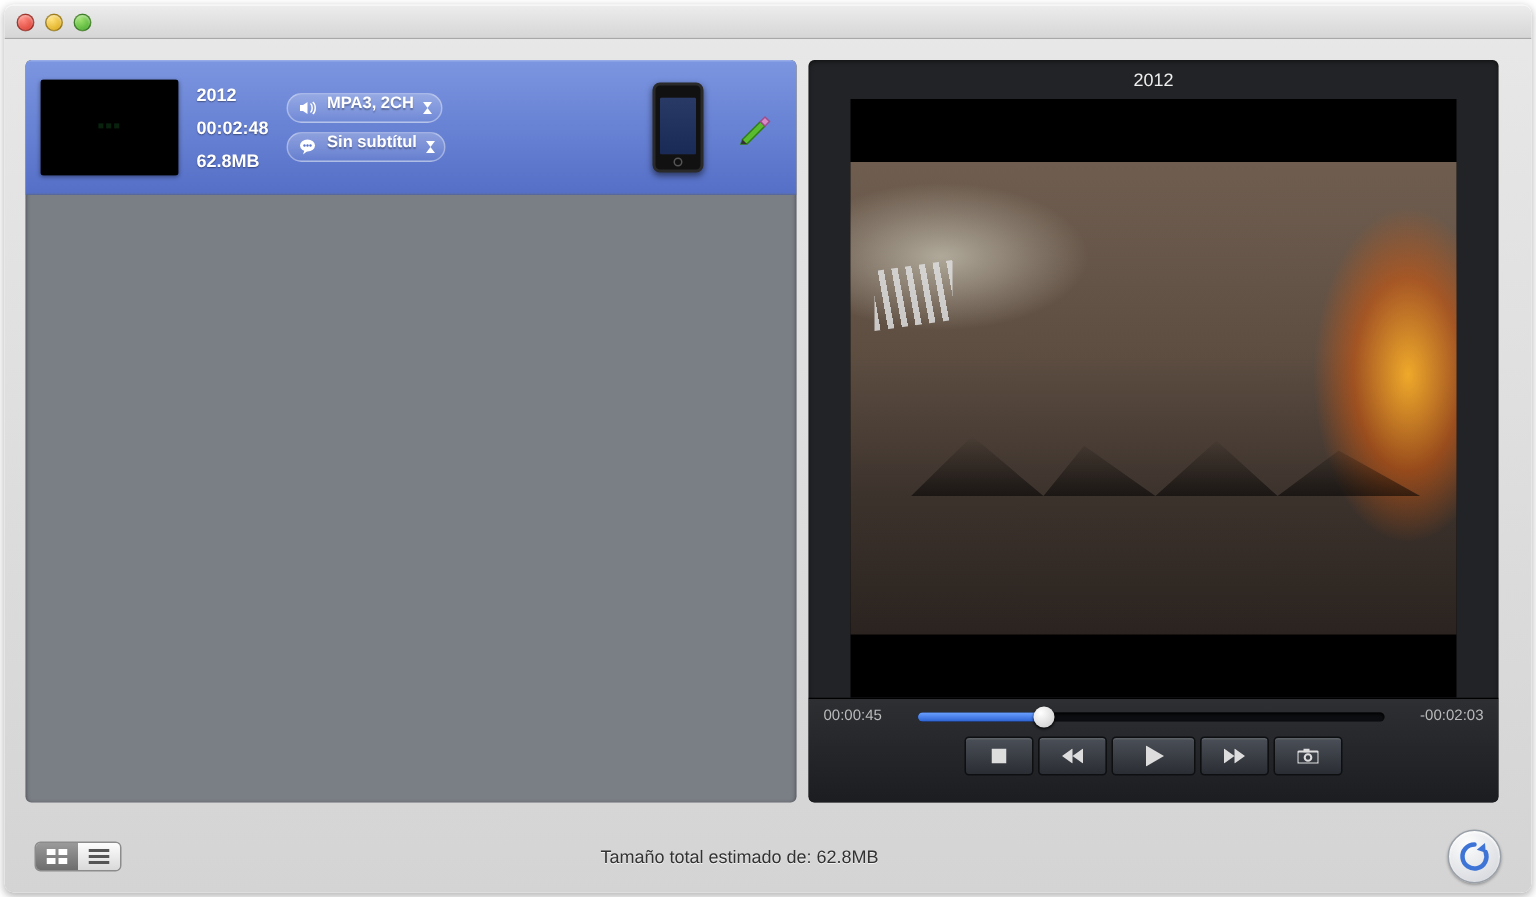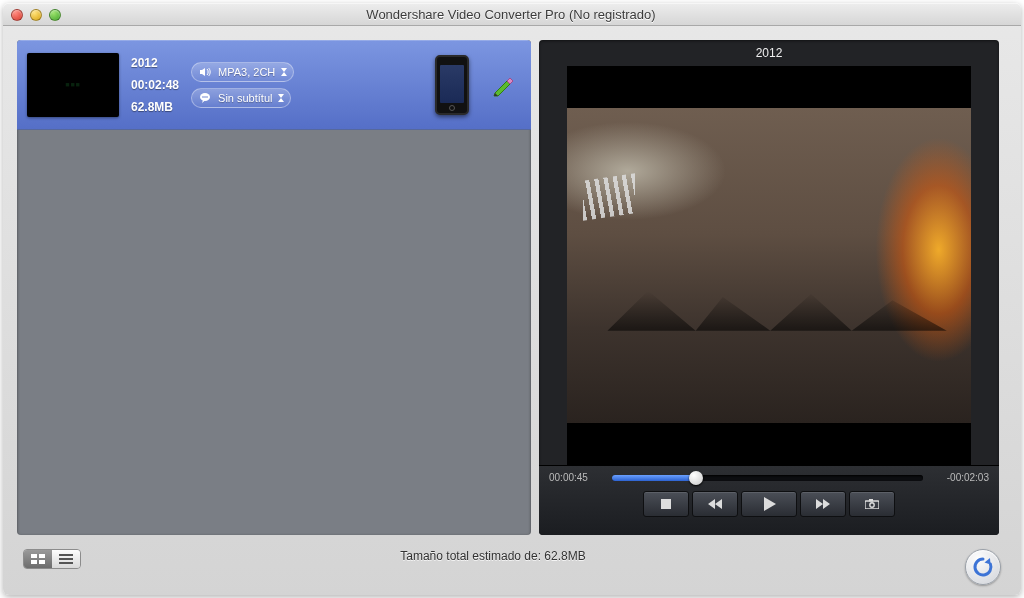--- a/index.html
+++ b/index.html
@@ -48,28 +48,29 @@
   box-shadow: 0 1px 3px rgba(0,0,0,.4);
   display: flex; align-items: center; justify-content: center;
 }
 .thumb-inner { color: #0e3a18; font-size: 7px; letter-spacing: 1px; opacity: .6; }
 
 .meta { color: #fff; font-size: 12px; line-height: 22px; font-weight: bold; text-shadow: 0 1px 1px rgba(0,0,0,.4); }
 .meta div { white-space: nowrap; }
 
 .pills { display: flex; flex-direction: column; gap: 6px; align-items: flex-start; }
 .pill {
-  display: inline-flex; align-items: center; gap: 6px;
+  display: inline-flex; gap: 6px;
   height: 20px; padding: 0 18px 0 6px;
   background: linear-gradient(rgba(255,255,255,.25), rgba(255,255,255,.05));
   border: 1px solid rgba(255,255,255,.35);
   border-radius: 10px;
   color: #fff; font-size: 11px;
   text-shadow: 0 1px 1px rgba(0,0,0,.3);
   position: relative;
+  font-weight: bold;
 }
 .pill::after {
   content: ""; position: absolute; right: 6px; top: 5px;
   width: 0; height: 0;
   border-left: 3px solid transparent; border-right: 3px solid transparent; border-top: 4px solid #fff;
 }
 .pill::before {
   content: ""; position: absolute; right: 6px; bottom: 5px;
   width: 0; height: 0;
   border-left: 3px solid transparent; border-right: 3px solid transparent; border-bottom: 4px solid #fff;
@@ -138,21 +139,21 @@
 .btn {
   width: 46px; height: 26px;
   background: linear-gradient(#4b4f57, #2a2d33);
   border: 1px solid #0e0f11; border-radius: 3px;
   color: #ddd; display: flex; align-items: center; justify-content: center;
   box-shadow: inset 0 1px 0 rgba(255,255,255,.1);
 }
 .btn.play { width: 56px; }
 
 .footer {
-  display: flex; height: 44px; padding: 0 20px;
+  display: flex; align-items: center; height: 44px; padding: 0 20px;
 }
 .view-toggle {
   display: flex; border: 1px solid #8c8c8c; border-radius: 4px; overflow: hidden; height: 20px;
 }
 .vt { width: 28px; display: flex; align-items: center; justify-content: center; background: linear-gradient(#fdfdfd,#d9d9d9); }
 .vt.active { background: linear-gradient(#9a9a9a,#6d6d6d); color: #fff; }
 .footer-text { flex: 1; text-align: center; font-size: 12px; color: #323232; text-shadow: 0 1px 0 #f5f5f5; padding-right: 60px; }
 .convert-btn {
   width: 36px; height: 36px; border-radius: 50%;
   background: radial-gradient(circle at 35% 25%, #fdfdfd, #cfd2d8);
@@ -165,21 +166,20 @@
 <body>
 
 <div class="window">
 
   <div class="titlebar">
     <div class="traffic">
       <div class="dot red"></div>
       <div class="dot yellow"></div>
       <div class="dot green"></div>
     </div>
-    <div class="title">Wondershare Video Converter Pro (No registrado)</div>
   </div>
 
   <div class="content">
 
     <div class="left-panel">
       <div class="list-item">
         <div class="thumb">
           <span class="thumb-inner">■■■</span>
         </div>
         <div class="meta">

